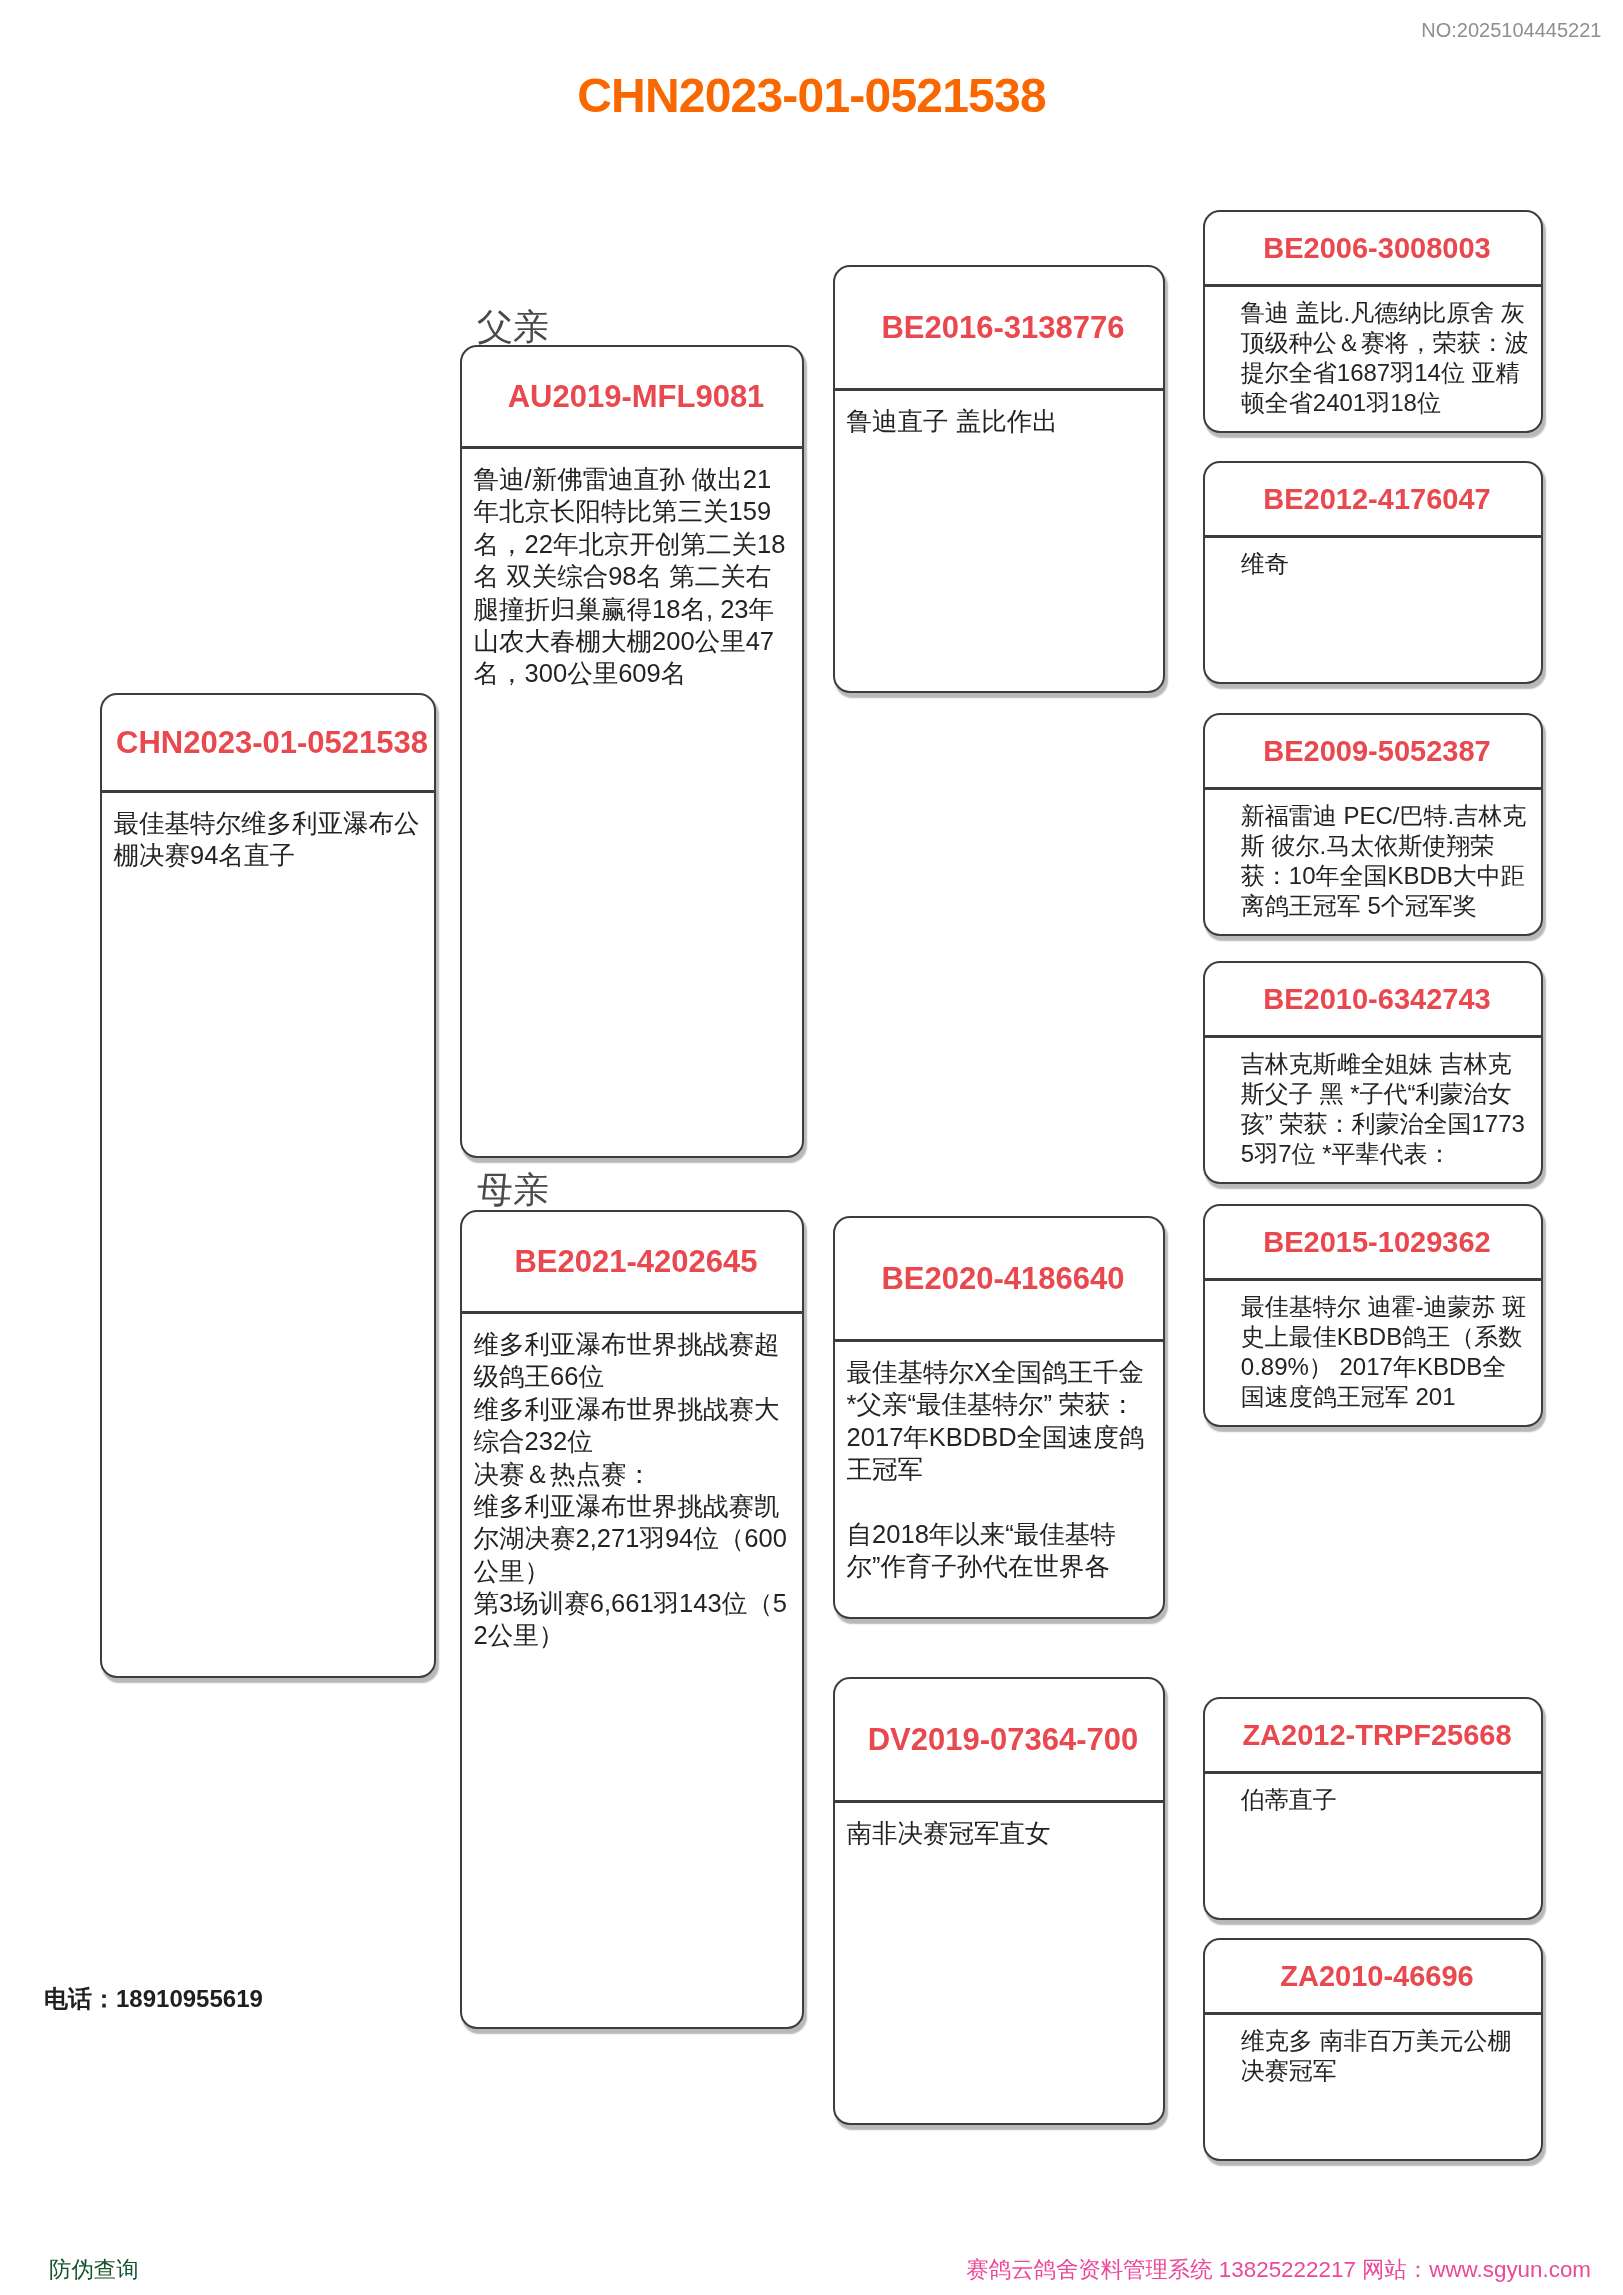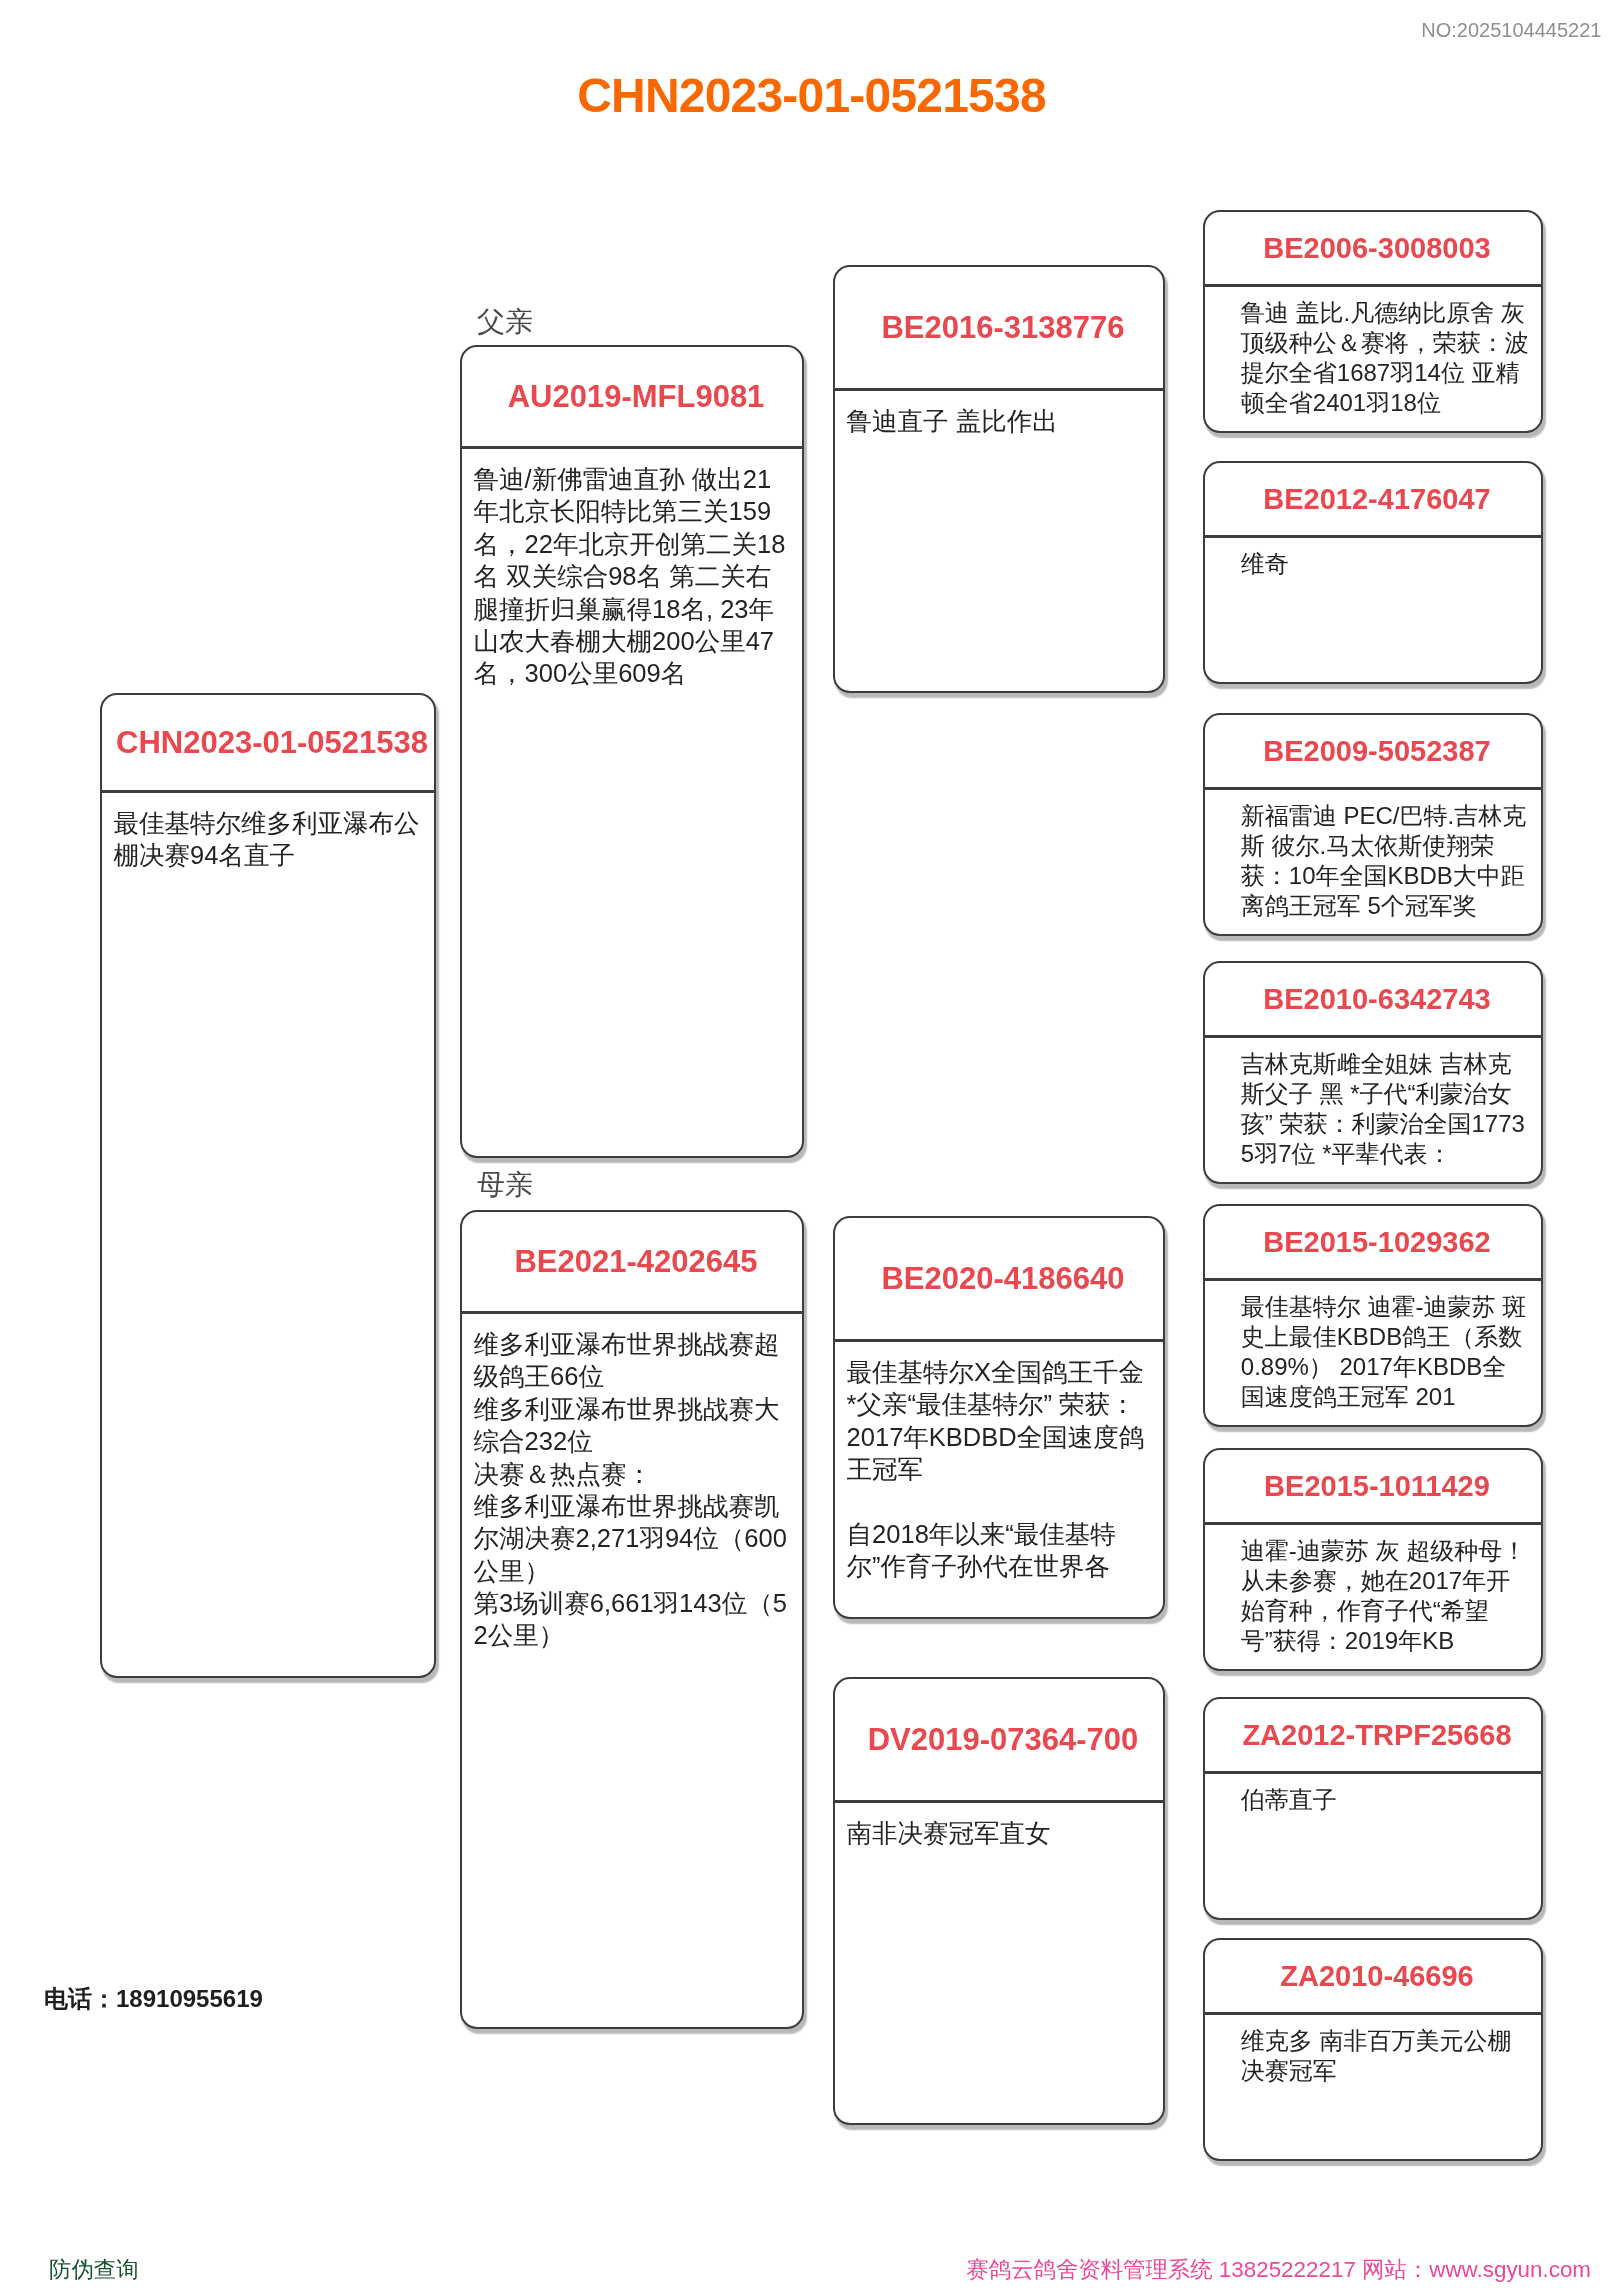--- a/index.html
+++ b/index.html
@@ -15,21 +15,21 @@
     font-size:20px;color:#8f8f8f;letter-spacing:0px;
   }
   .main-title{
     position:absolute;top:36px;left:0;width:1623px;
     text-align:center;
     font-size:48px;font-weight:bold;color:#f96800;
     letter-spacing:-0.8px;
   }
   .gen-label{
     position:absolute;
-    font-size:28px;color:#4a4a4a;font-family:Liberation Mono, monospace;
+    font-size:36px;color:#4a4a4a;font-family:Liberation Mono, monospace;
   }
   .box{
     position:absolute;
     left:var(--l);top:var(--t);width:var(--w);height:var(--h);
     background:#fff;
     border:2.3px solid #3d3d3d;
     border-radius:17px;
     box-shadow:2.3px 4.6px 1.5px rgba(0,0,0,0.28);
     box-sizing:border-box;
     overflow:hidden;
@@ -160,26 +160,20 @@
     <div class="bd">吉林克斯雌全姐妹 吉林克斯父子 黑 *子代“利蒙治女孩” 荣获：利蒙治全国17735羽7位 *平辈代表：</div>
   </section>
 
   <section class="box gen4" style="--l:1203px;--t:1204px;--w:340px;--h:223px">
     <header class="hd">
       <h2 class="ring">BE2015-1029362</h2>
     </header>
     <div class="bd">最佳基特尔 迪霍-迪蒙苏 斑 史上最佳KBDB鸽王（系数0.89%） 2017年KBDB全国速度鸽王冠军 201</div>
   </section>
 
-  <section class="box gen4" style="--l:1203px;--t:1448px;--w:340px;--h:223px">
-    <header class="hd">
-      <h2 class="ring">BE2015-1011429</h2>
-    </header>
-    <div class="bd">迪霍-迪蒙苏 灰 超级种母！从未参赛，她在2017年开始育种，作育子代“希望号”获得：2019年KB</div>
-  </section>
 
   <section class="box gen4" style="--l:1203px;--t:1697px;--w:340px;--h:223px">
     <header class="hd">
       <h2 class="ring">ZA2012-TRPF25668</h2>
     </header>
     <div class="bd">伯蒂直子</div>
   </section>
 
   <section class="box gen4" style="--l:1203px;--t:1938px;--w:340px;--h:223px">
     <header class="hd">

